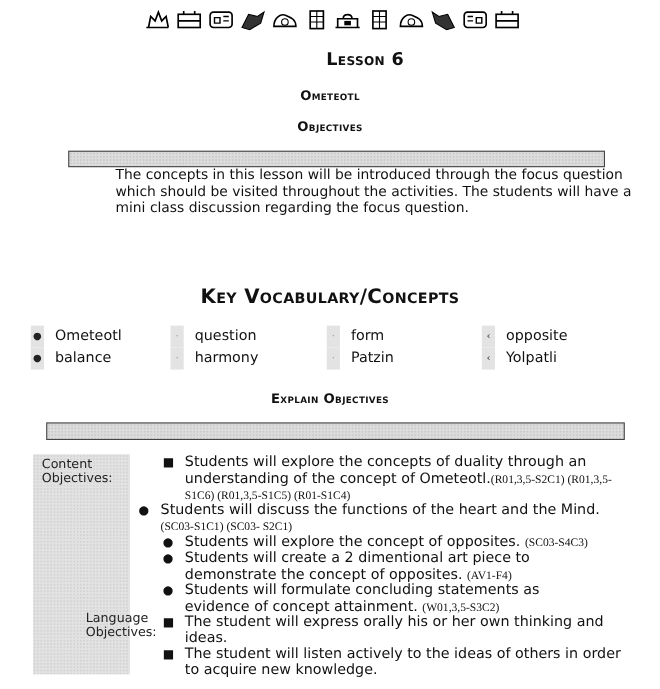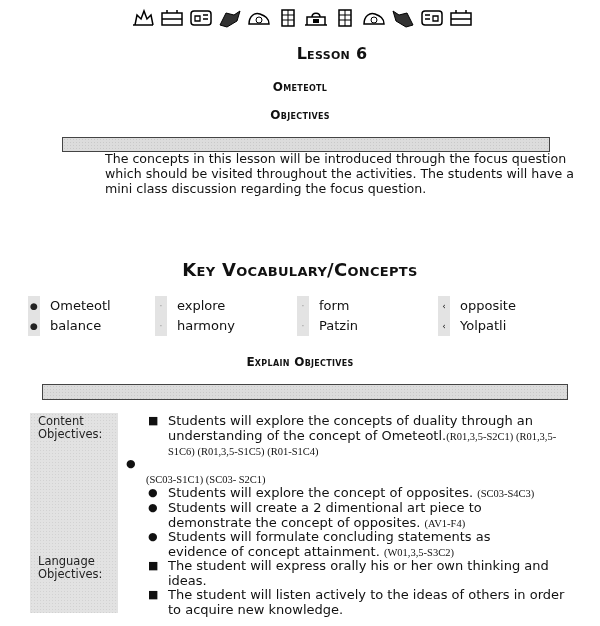--- a/index.html
+++ b/index.html
@@ -28,21 +28,21 @@
   .vocab-bullet { width: 12px; height: 20px; background: #e3e3e3; display: flex; align-items: center;
                   justify-content: center; font-size: 9px; margin-right: 10px; color: #222; }
   .vocab-bullet.faint { color: #999; }
   .h-objectives { top: 355px; font-size: 12px; }
   .obj-label-col { position: absolute; top: 413px; left: 30px; width: 88px; height: 200px;
                    background: #e2e2e2;
                    background-image: radial-gradient(#d2d2d2 0.6px, transparent 0.6px);
                    background-size: 3px 3px; }
   .obj-label { position: absolute; left: 8px; font-size: 11.5px; line-height: 13px; color: #222; }
   .lbl-content { top: 2px; }
-  .lbl-language { top: 142px; }
+  .lbl-language { top: 142px; margin-left: 40px; }
   .obj-list { position: absolute; top: 414px; left: 0; width: 600px; font-size: 13px; line-height: 14.5px; }
   .obj { position: absolute; }
   .obj .bullet { position: absolute; font-size: 11px; }
   .std { font-family: "Liberation Serif", serif; font-size: 10.5px; }
 </style>
 </head>
 <body>
 
 <div class="glyph-band">
   <div class="glyph">
@@ -133,21 +133,21 @@
       <span>Ometeotl</span>
     </div>
   <div class="vocab-item">
       <span class="vocab-bullet">●</span>
       <span>balance</span>
     </div>
 </div>
 <div class="vocab-col" style="left:155px">
   <div class="vocab-item">
       <span class="vocab-bullet faint">·</span>
-      <span>explore</span>
+      <span>question</span>
     </div>
   <div class="vocab-item">
       <span class="vocab-bullet faint">·</span>
       <span>harmony</span>
     </div>
 </div>
 <div class="vocab-col" style="left:297px">
   <div class="vocab-item">
       <span class="vocab-bullet faint">·</span>
       <span>form</span>
@@ -176,21 +176,21 @@
   <div class="obj-label lbl-language" style="width:80px">Language Objectives:</div>
 </div>
 
 <div class="obj-list">
   <div class="obj" style="top:0;left:168px;width:400px">
     <span class="bullet" style="left:-20px">■</span>
     <span>Students will explore the concepts of duality through an understanding of the concept of Ometeotl.</span><span class="std">(R01,3,5-S2C1) (R01,3,5-S1C6) (R01,3,5-S1C5) (R01-S1C4)</span>
   </div>
   <div class="obj" style="top:43px;left:146px;width:430px">
     <span class="bullet" style="left:-20px">●</span>
-    <br><span class="std">(SC03-S1C1) (SC03-    S2C1)</span>
+    <span>Students will discuss the functions of the heart and the Mind.</span><br><span class="std">(SC03-S1C1) (SC03-    S2C1)</span>
   </div>
   <div class="obj" style="top:72px;left:168px;width:400px">
     <span class="bullet" style="left:-20px">●</span>
     <span>Students will explore the concept of opposites.</span> <span class="std">(SC03-S4C3)</span>
   </div>
   <div class="obj" style="top:87px;left:168px;width:370px">
     <span class="bullet" style="left:-20px">●</span>
     <span>Students will create a 2 dimentional art piece to demonstrate the concept of opposites.</span> <span class="std">(AV1-F4)</span>
   </div>
   <div class="obj" style="top:116px;left:168px;width:360px">

